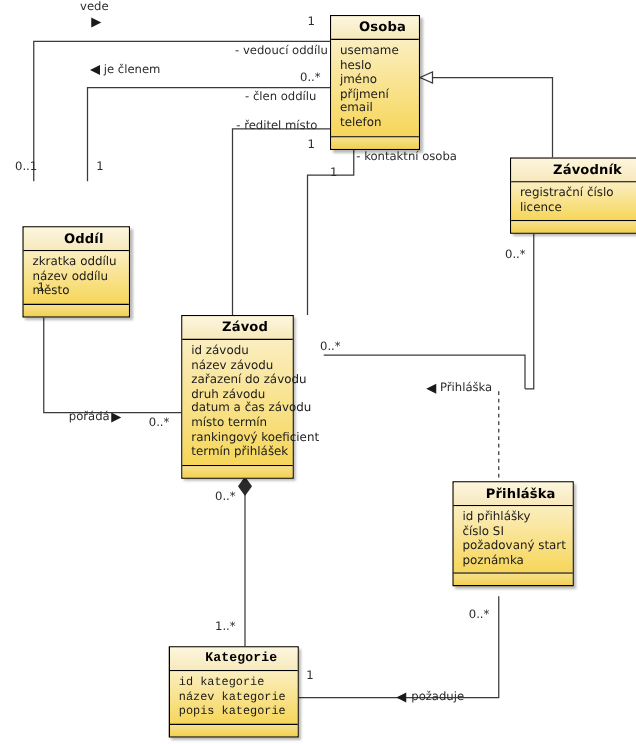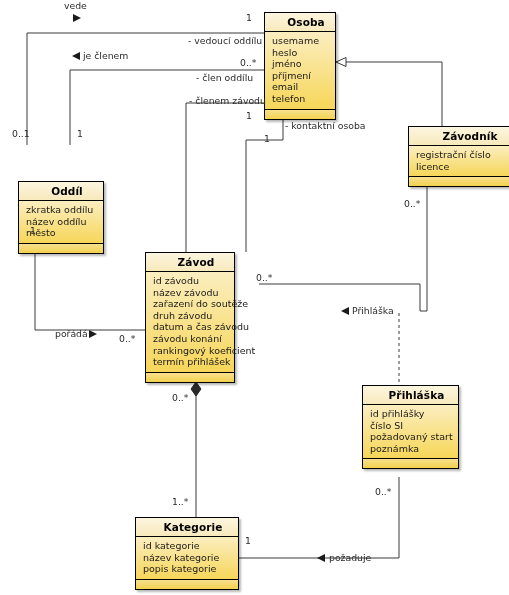--- a/index.html
+++ b/index.html
@@ -165,42 +165,42 @@
       <div class="attr">licence</div>
     </div>
     <div class="uml-ops"></div>
   </div>
 
   <div class="uml-class" style="left:145px; top:252px; width:90px;">
     <div class="uml-header">Závod</div>
     <div class="uml-attrs">
       <div class="attr">id závodu</div>
       <div class="attr">název závodu</div>
-      <div class="attr">zařazení do soutěže</div>
+      <div class="attr">zařazení do závodu</div>
       <div class="attr">druh závodu</div>
       <div class="attr">datum a čas závodu</div>
-      <div class="attr">závodu konání</div>
+      <div class="attr">místo termín</div>
       <div class="attr">rankingový koeficient</div>
       <div class="attr">termín přihlášek</div>
     </div>
     <div class="uml-ops"></div>
   </div>
 
   <div class="uml-class" style="left:362px; top:385px; width:97px;">
     <div class="uml-header">Přihláška</div>
     <div class="uml-attrs">
       <div class="attr">id přihlášky</div>
       <div class="attr">číslo SI</div>
       <div class="attr">požadovaný start</div>
       <div class="attr">poznámka</div>
     </div>
     <div class="uml-ops"></div>
   </div>
 
-  <div class="uml-class" style="left:135px; top:517px; width:104px;">
+  <div class="uml-class" style="left:135px; top:517px; width:104px;font-family:Liberation Mono, monospace;">
     <div class="uml-header">Kategorie</div>
     <div class="uml-attrs">
       <div class="attr">id kategorie</div>
       <div class="attr">název kategorie</div>
       <div class="attr">popis kategorie</div>
     </div>
     <div class="uml-ops"></div>
   </div>
 
   <div class="assoc-name" style="left:45px; top:0;margin-left:19px;">vede</div>
@@ -215,21 +215,21 @@
   <div class="tri tri-left" style="left:341px; top:307px;"></div>
   <div class="assoc-name" style="left:352px; top:305px;">Přihláška</div>
 
   <div class="tri tri-left" style="left:317px; top:554px;"></div>
   <div class="assoc-name" style="left:329px; top:552px;">požaduje</div>
 
   <div class="lbl" style="left:188px; top:35px;">- vedoucí oddílu</div>
 
   <div class="lbl" style="left:196px; top:72px;">- člen oddílu</div>
 
-  <div class="lbl" style="left:189px; top:95px;">- členem závodu</div>
+  <div class="lbl" style="left:189px; top:95px;">- ředitel místo</div>
 
   <div class="lbl" style="left:285px; top:120px;">- kontaktní osoba</div>
 
   <div class="mult" style="left:246px; top:12px;">1</div>
 
   <div class="mult" style="left:240px; top:57px;">0..*</div>
 
   <div class="mult" style="left:246px; top:110px;">1</div>
 
   <div class="mult" style="left:264px; top:133px;">1</div>

